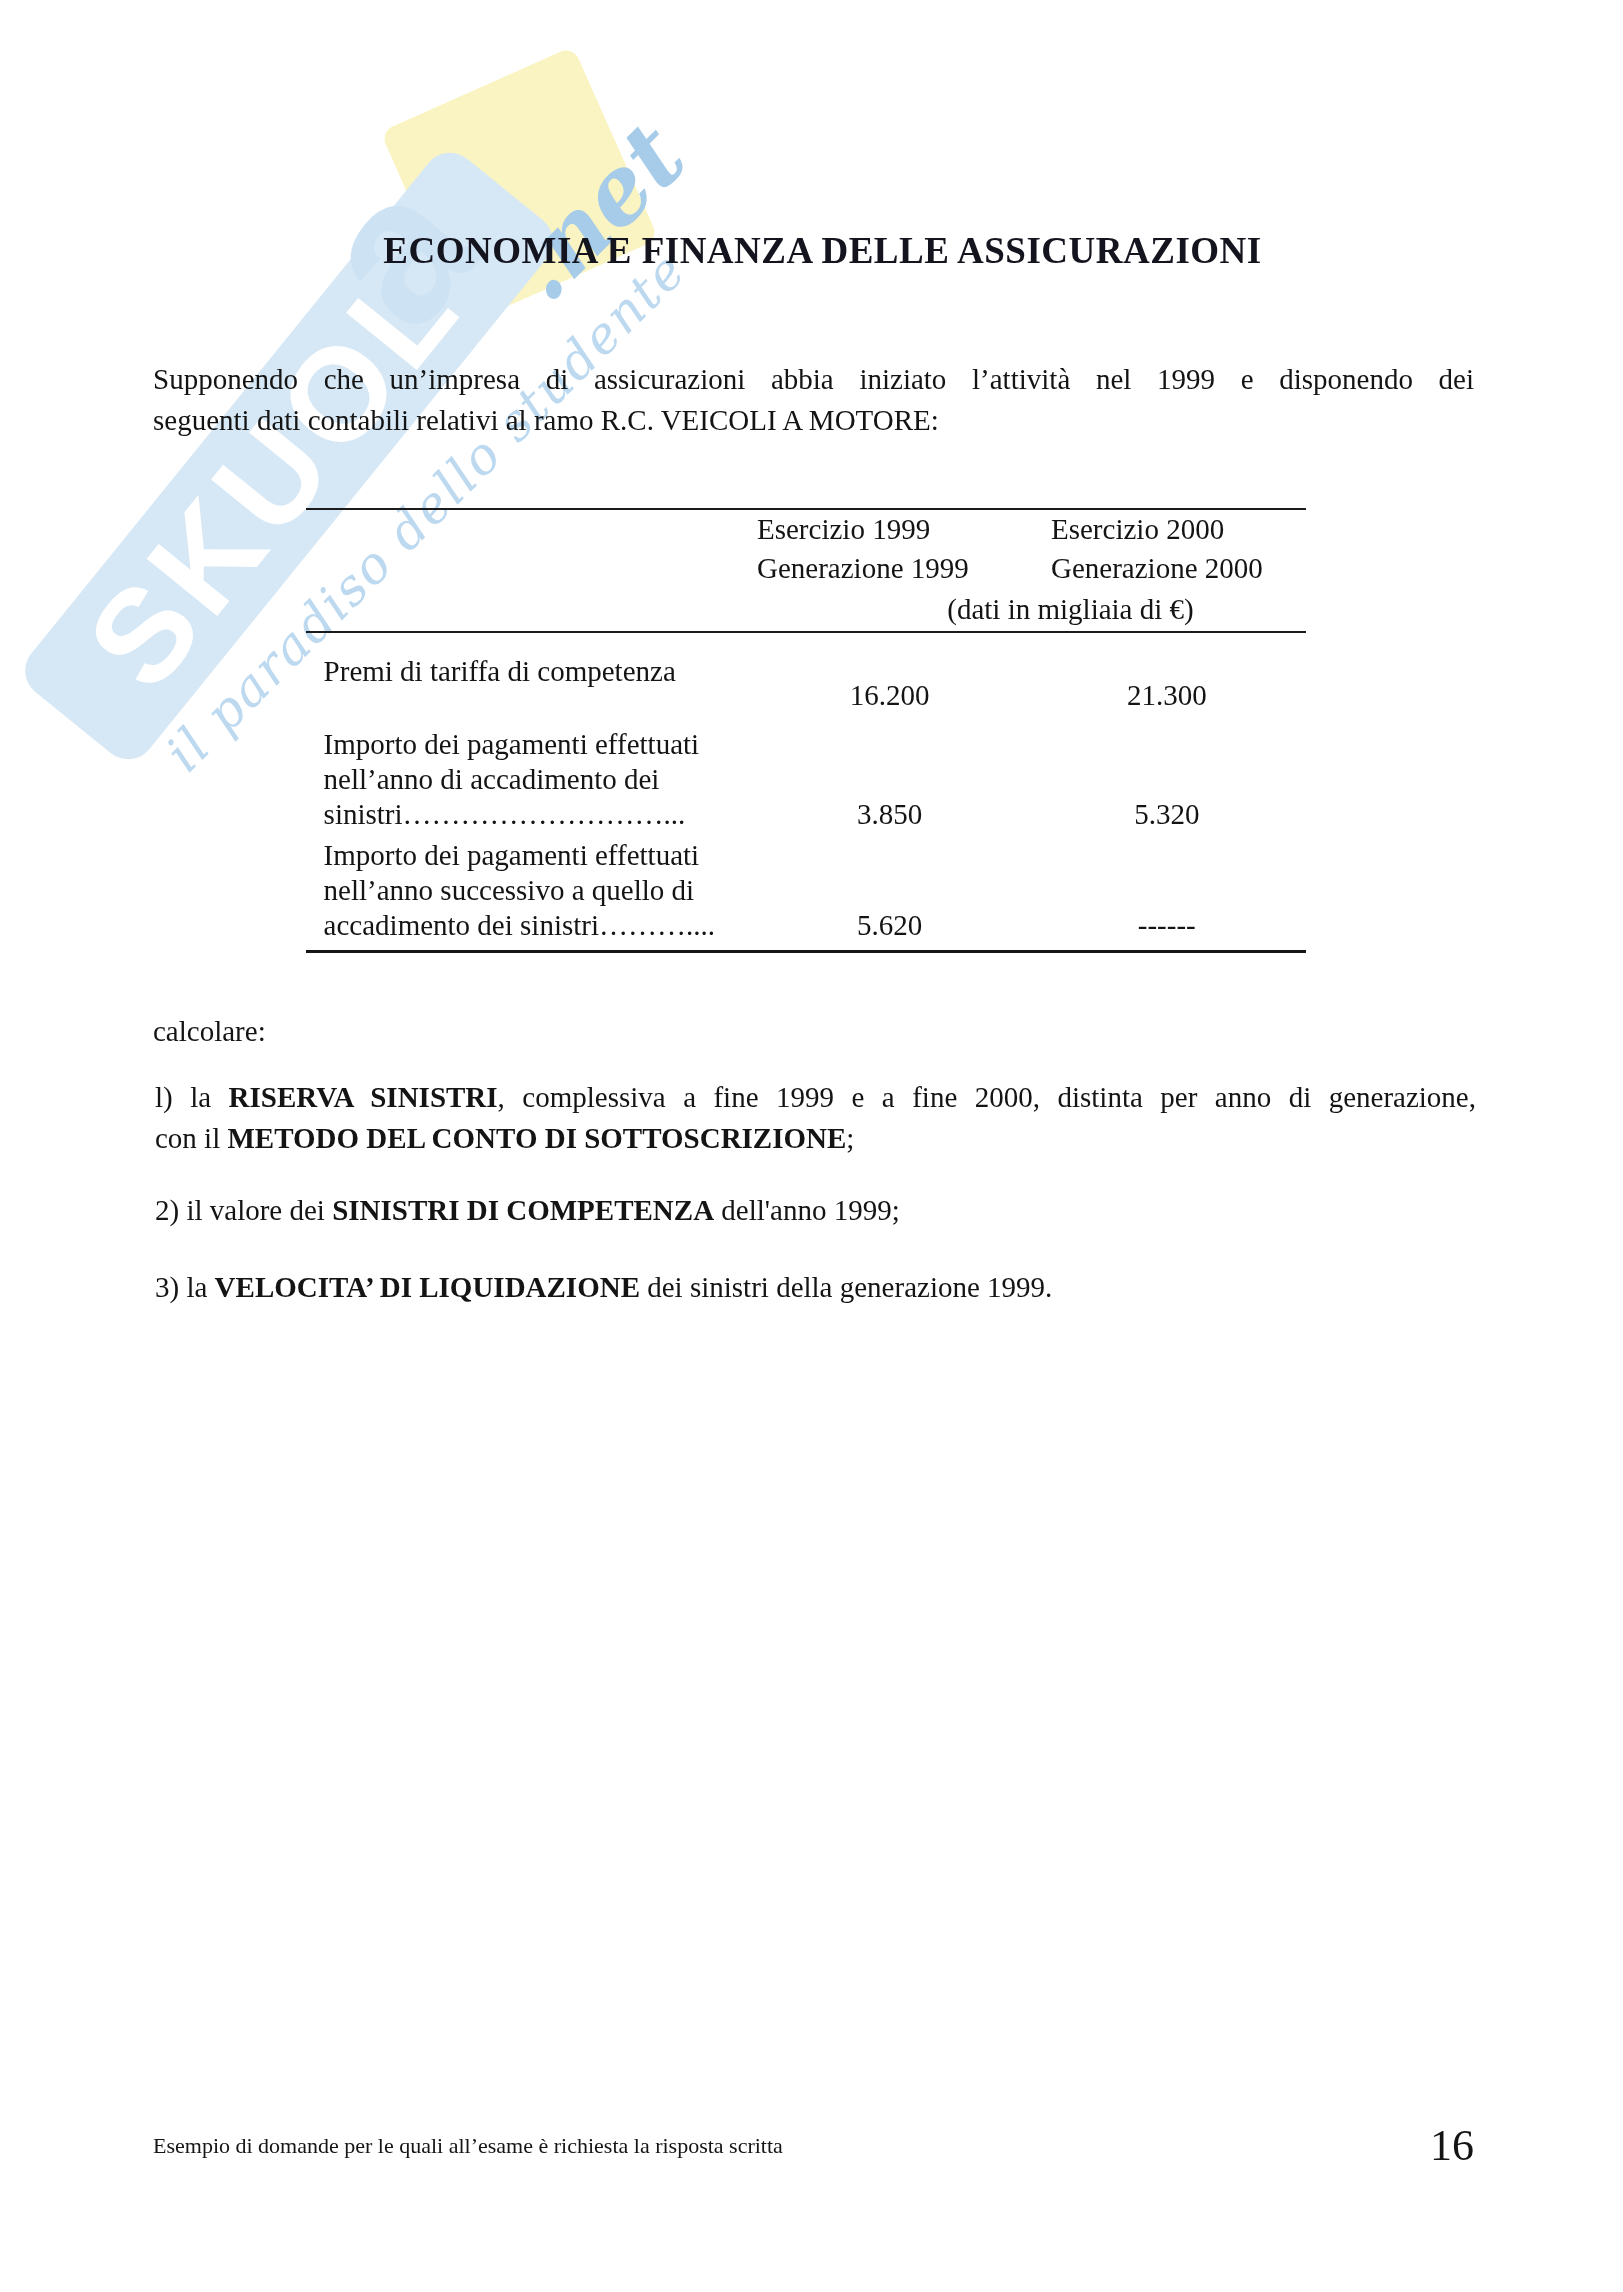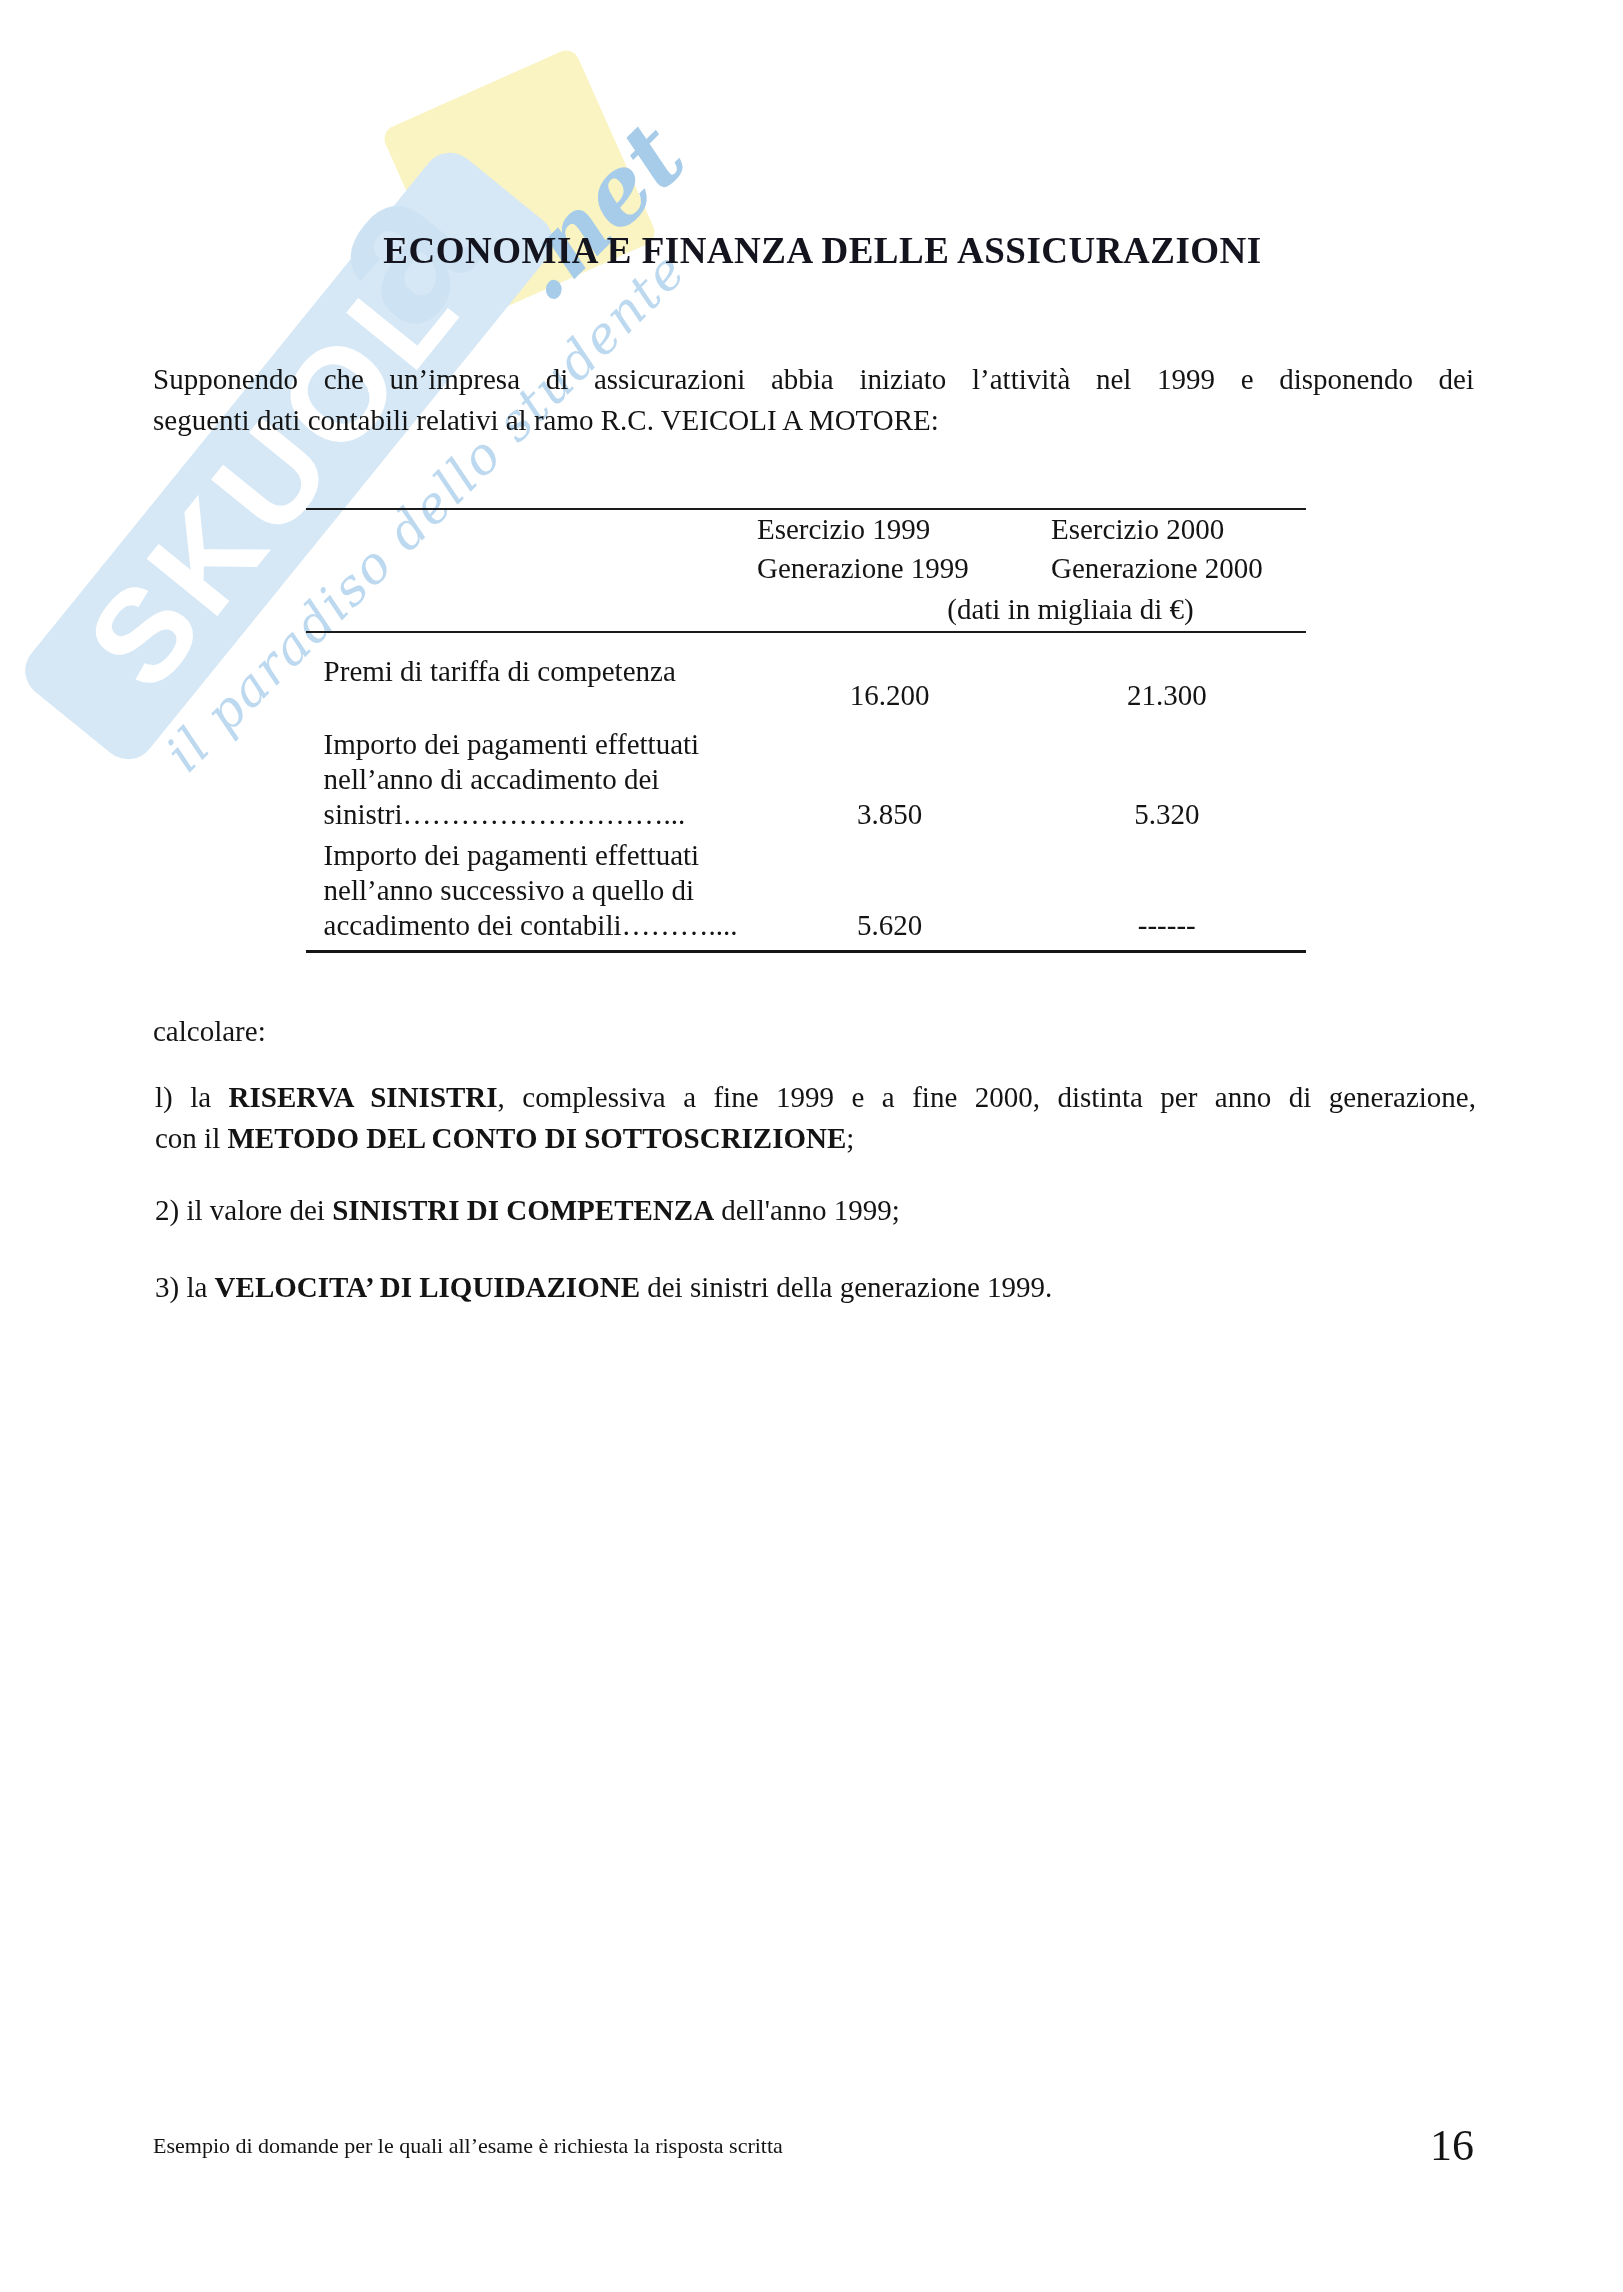--- a/index.html
+++ b/index.html
@@ -114,21 +114,21 @@
               <span>3.850</span>
             </div>
             <div class="vcell v3">
               <span>5.320</span>
             </div>
           </div>
           <div class="trow r2">
             <div class="lcell">
               <div class="lline">Importo dei pagamenti effettuati</div>
               <div class="lline">nell’anno successivo a quello di</div>
-              <div class="lline">accadimento dei contabili………....</div>
+              <div class="lline">accadimento dei sinistri………....</div>
             </div>
             <div class="vcell v2">
               <span>5.620</span>
             </div>
             <div class="vcell v3">
               <span>------</span>
             </div>
           </div>
         </div>
     </div>

